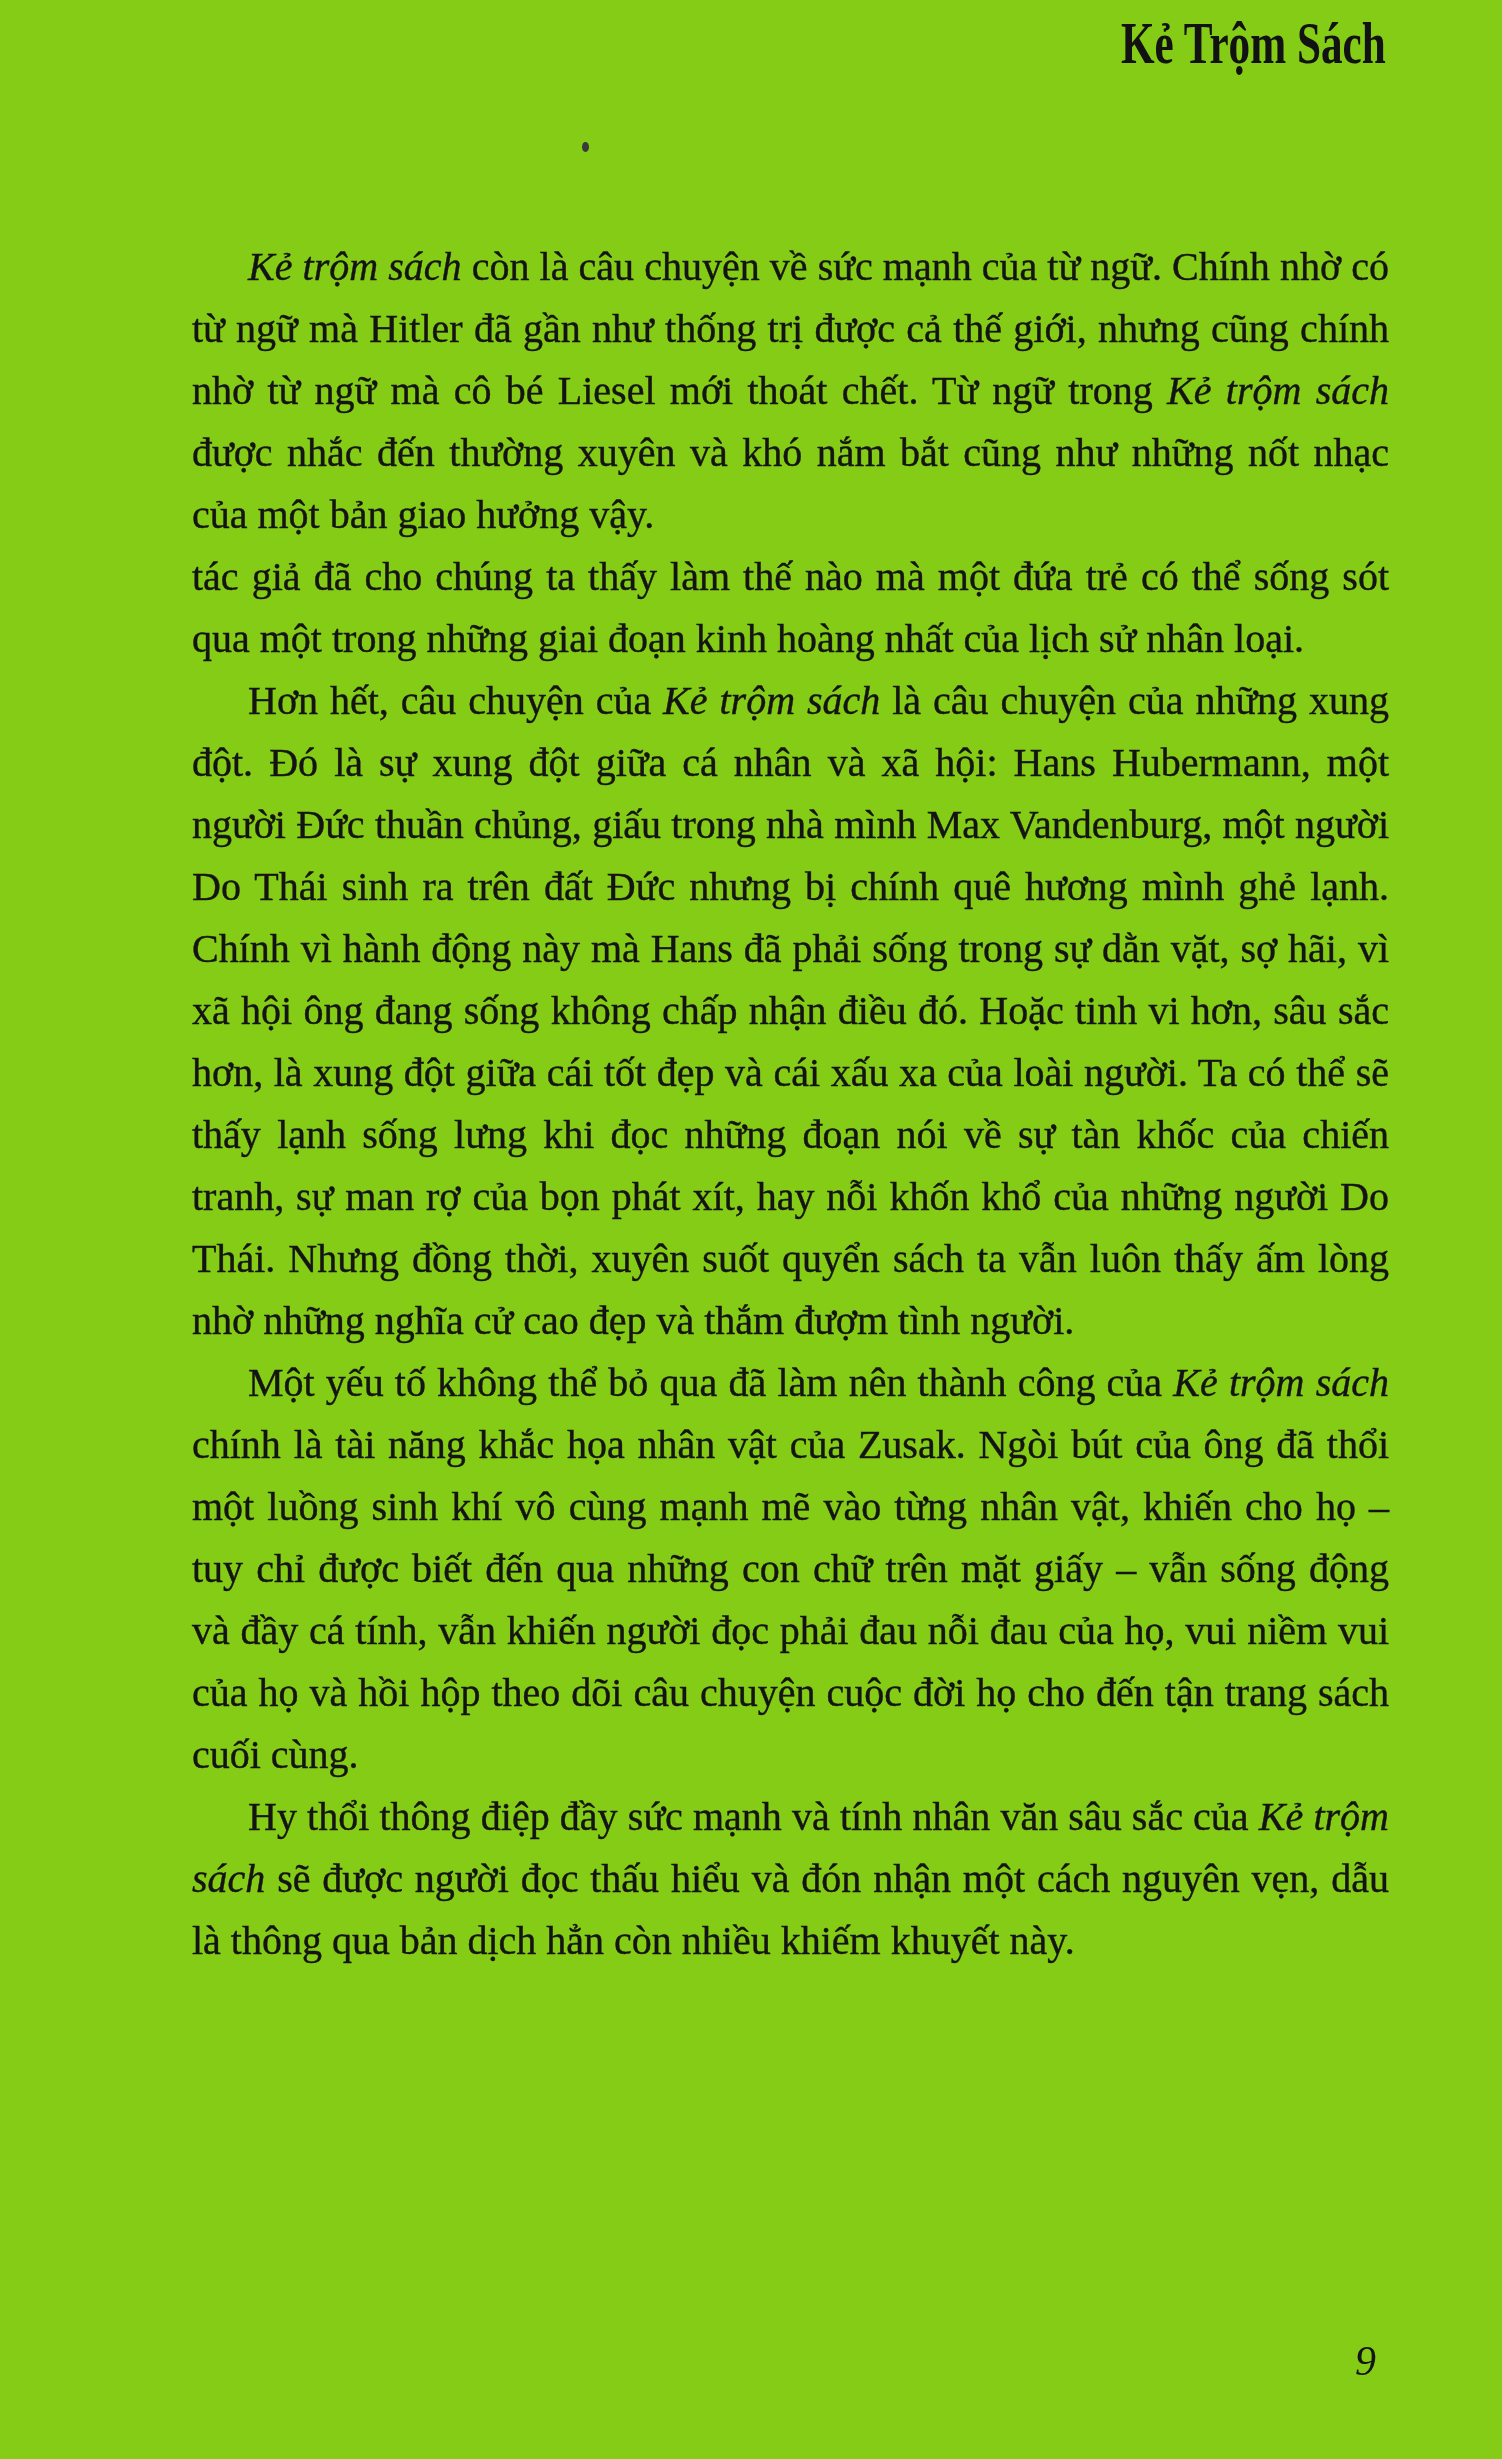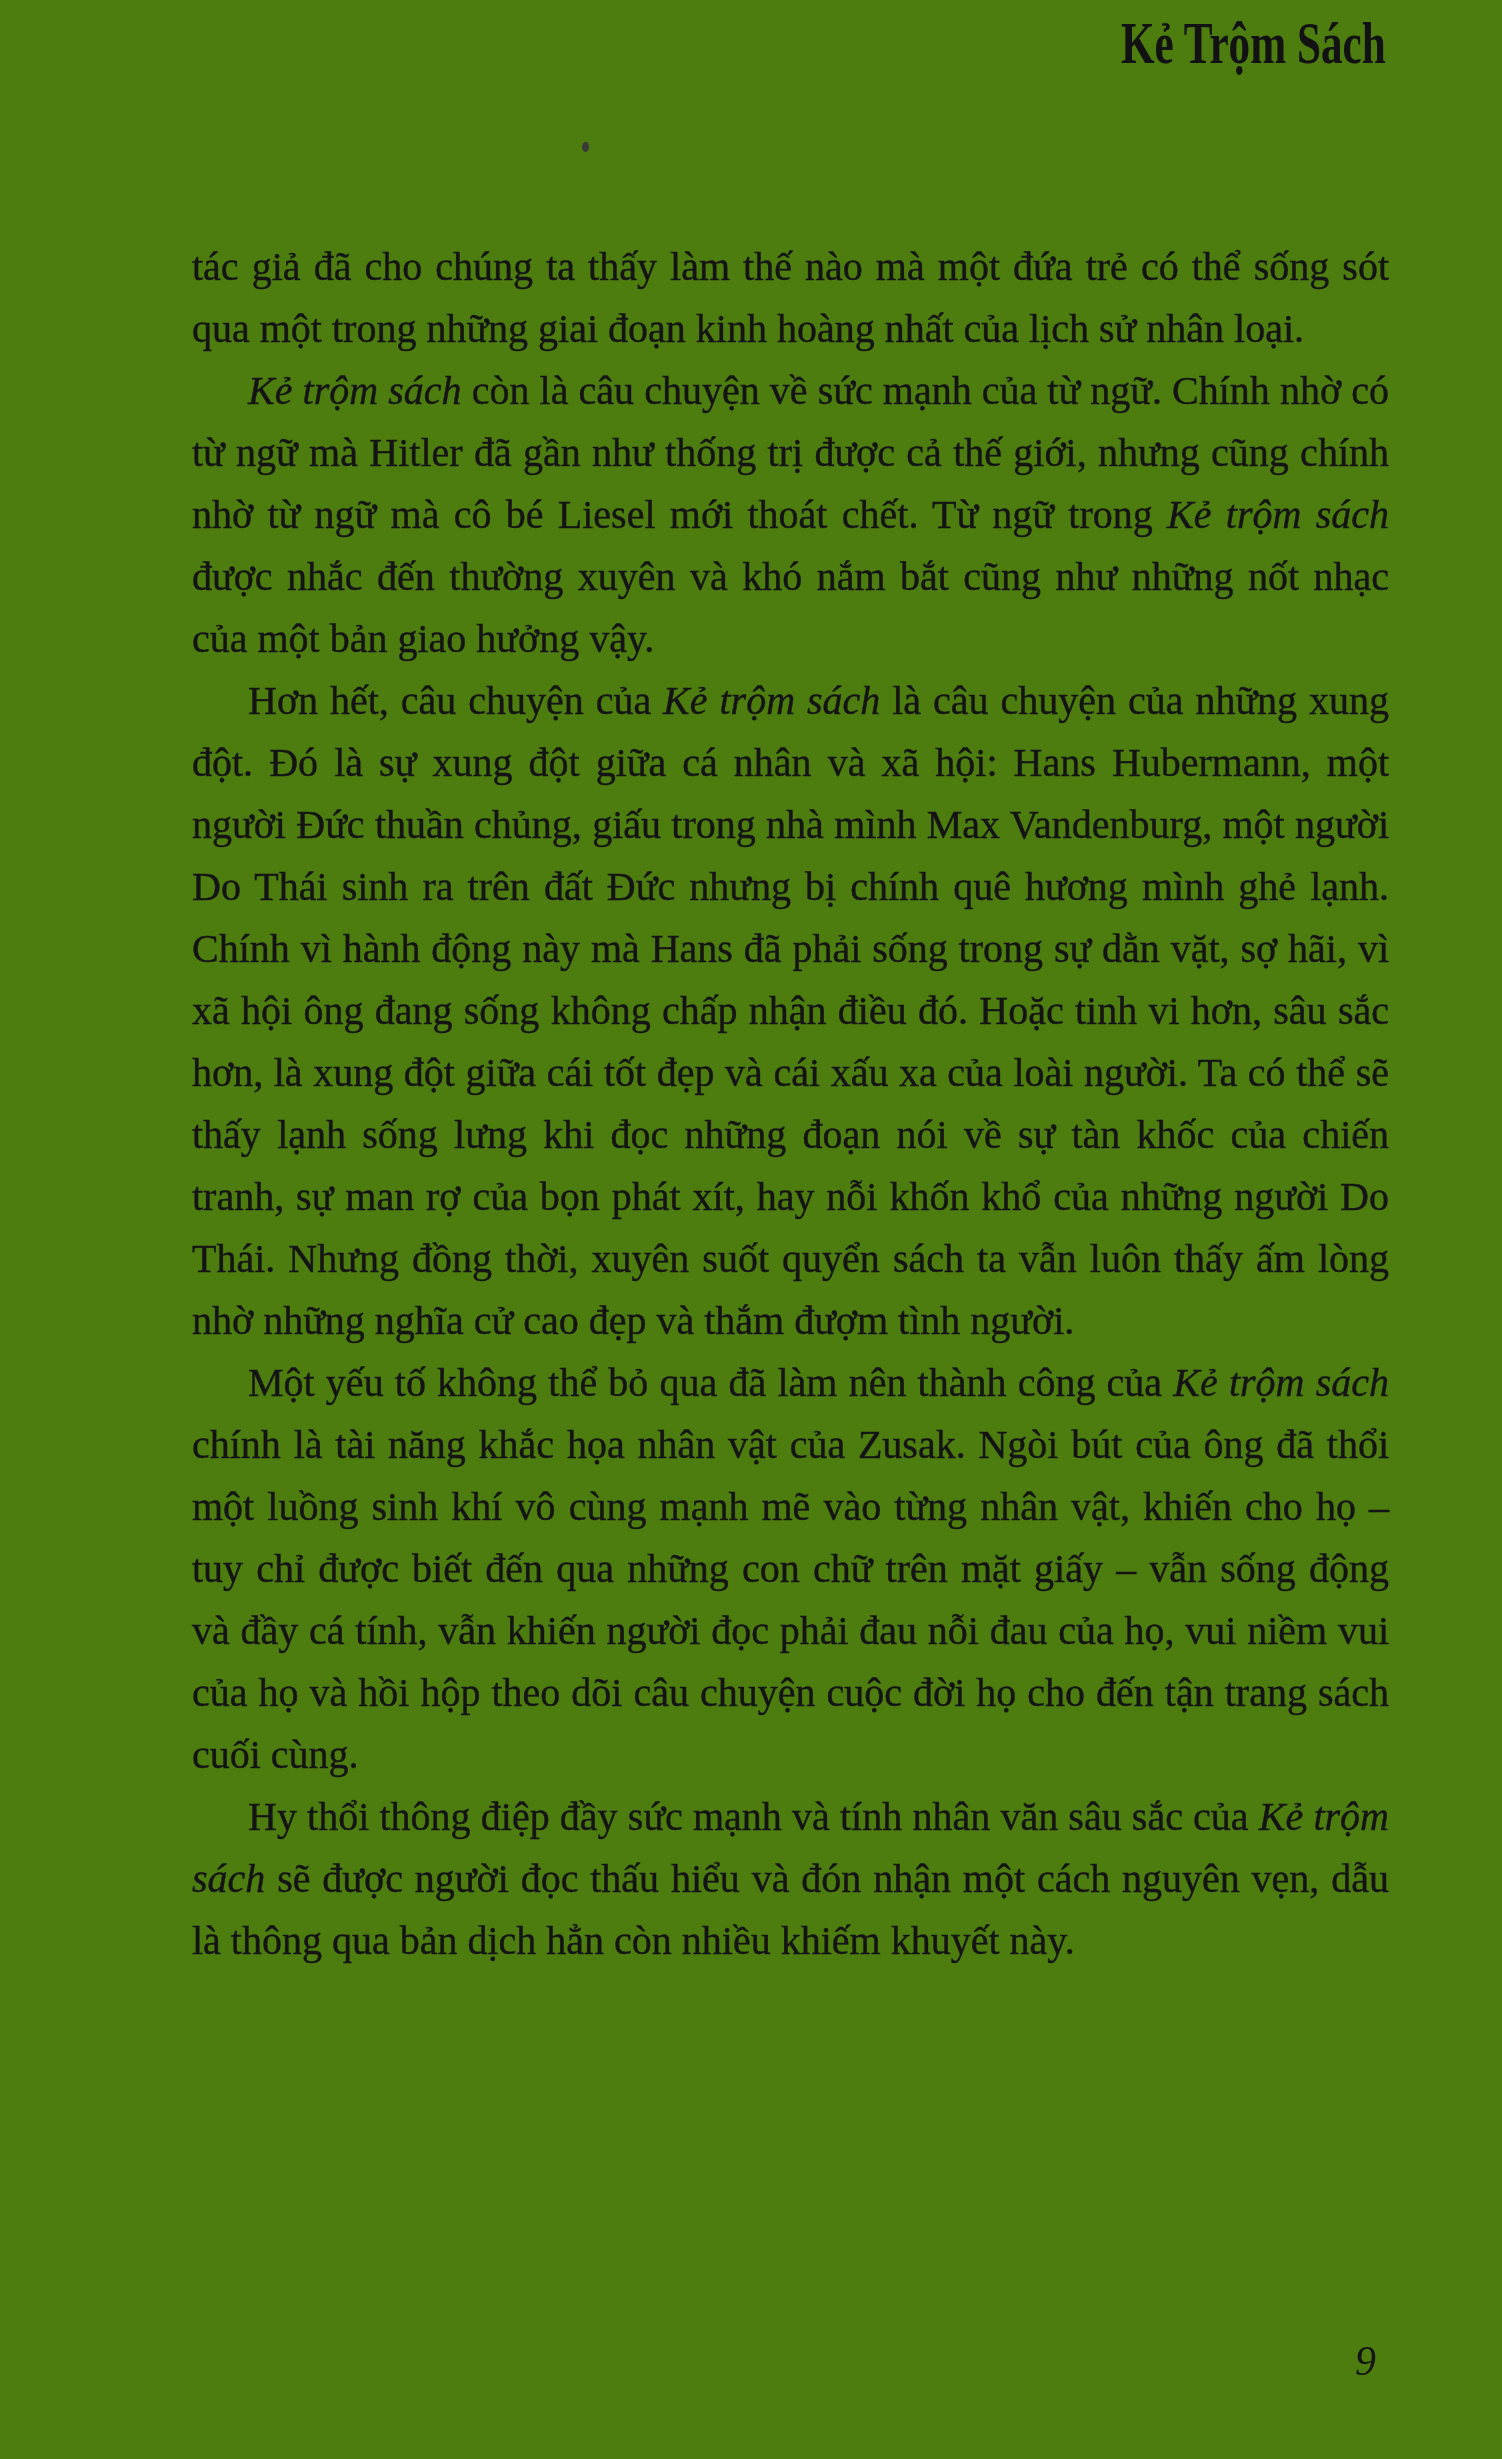--- a/index.html
+++ b/index.html
@@ -4,21 +4,21 @@
 <style>
   html, body {
     margin: 0;
     padding: 0;
     background: #ffffff;
   }
   .page {
     position: relative;
     width: 1503px;
     height: 2459px;
-    background: #4d7c0f;
+    background: #84cc16;
     font-family: "Liberation Serif", serif;
     color: #141414;
     overflow: hidden;
   }
   .running-header {
     position: absolute;
     top: 13.4px;
     right: 117px;
     font-size: 60px;
     line-height: 1;
@@ -81,22 +81,22 @@
 <body>
 
 <div class="page">
 
   <div class="running-header">Kẻ Trộm Sách</div>
 
   <div class="ink-speck"></div>
 
   <main class="body-text" id="paragraphs">
 
-    <p class="para"><span>tác giả đã cho chúng ta thấy làm thế nào mà một đứa trẻ có thể sống sót qua một trong những giai đoạn kinh hoàng nhất của lịch sử nhân loại.</span></p>
-      <p class="para indent"><em>Kẻ trộm sách</em><span> còn là câu chuyện về sức mạnh của từ ngữ. Chính nhờ có từ ngữ mà Hitler đã gần như thống trị được cả thế giới, nhưng cũng chính nhờ từ ngữ mà cô bé Liesel mới thoát chết. Từ ngữ trong </span><em>Kẻ trộm sách</em><span> được nhắc đến thường xuyên và khó nắm bắt cũng như những nốt nhạc của một bản giao hưởng vậy.</span></p>
+    <p class="para indent"><em>Kẻ trộm sách</em><span> còn là câu chuyện về sức mạnh của từ ngữ. Chính nhờ có từ ngữ mà Hitler đã gần như thống trị được cả thế giới, nhưng cũng chính nhờ từ ngữ mà cô bé Liesel mới thoát chết. Từ ngữ trong </span><em>Kẻ trộm sách</em><span> được nhắc đến thường xuyên và khó nắm bắt cũng như những nốt nhạc của một bản giao hưởng vậy.</span></p>
+      <p class="para"><span>tác giả đã cho chúng ta thấy làm thế nào mà một đứa trẻ có thể sống sót qua một trong những giai đoạn kinh hoàng nhất của lịch sử nhân loại.</span></p>
       <p class="para indent"><span>Hơn hết, câu chuyện của </span><em>Kẻ trộm sách</em><span> là câu chuyện của những xung đột. Đó là sự xung đột giữa cá nhân và xã hội: Hans Hubermann, một người Đức thuần chủng, giấu trong nhà mình Max Vandenburg, một người Do Thái sinh ra trên đất Đức nhưng bị chính quê hương mình ghẻ lạnh. Chính vì hành động này mà Hans đã phải sống trong sự dằn vặt, sợ hãi, vì xã hội ông đang sống không chấp nhận điều đó. Hoặc tinh vi hơn, sâu sắc hơn, là xung đột giữa cái tốt đẹp và cái xấu xa của loài người. Ta có thể sẽ thấy lạnh sống lưng khi đọc những đoạn nói về sự tàn khốc của chiến tranh, sự man rợ của bọn phát xít, hay nỗi khốn khổ của những người Do Thái. Nhưng đồng thời, xuyên suốt quyển sách ta vẫn luôn thấy ấm lòng nhờ những nghĩa cử cao đẹp và thắm đượm tình người.</span></p>
       <p class="para indent"><span>Một yếu tố không thể bỏ qua đã làm nên thành công của </span><em>Kẻ trộm sách</em><span> chính là tài năng khắc họa nhân vật của Zusak. Ngòi bút của ông đã thổi một luồng sinh khí vô cùng mạnh mẽ vào từng nhân vật, khiến cho họ – tuy chỉ được biết đến qua những con chữ trên mặt giấy – vẫn sống động và đầy cá tính, vẫn khiến người đọc phải đau nỗi đau của họ, vui niềm vui của họ và hồi hộp theo dõi câu chuyện cuộc đời họ cho đến tận trang sách cuối cùng.</span></p>
       <p class="para indent"><span>Hy thổi thông điệp đầy sức mạnh và tính nhân văn sâu sắc của </span><em>Kẻ trộm sách</em><span> sẽ được người đọc thấu hiểu và đón nhận một cách nguyên vẹn, dẫu là thông qua bản dịch hẳn còn nhiều khiếm khuyết này.</span></p>
   </main>
 
   <div class="page-number">9</div>
 
 </div>
 
 

